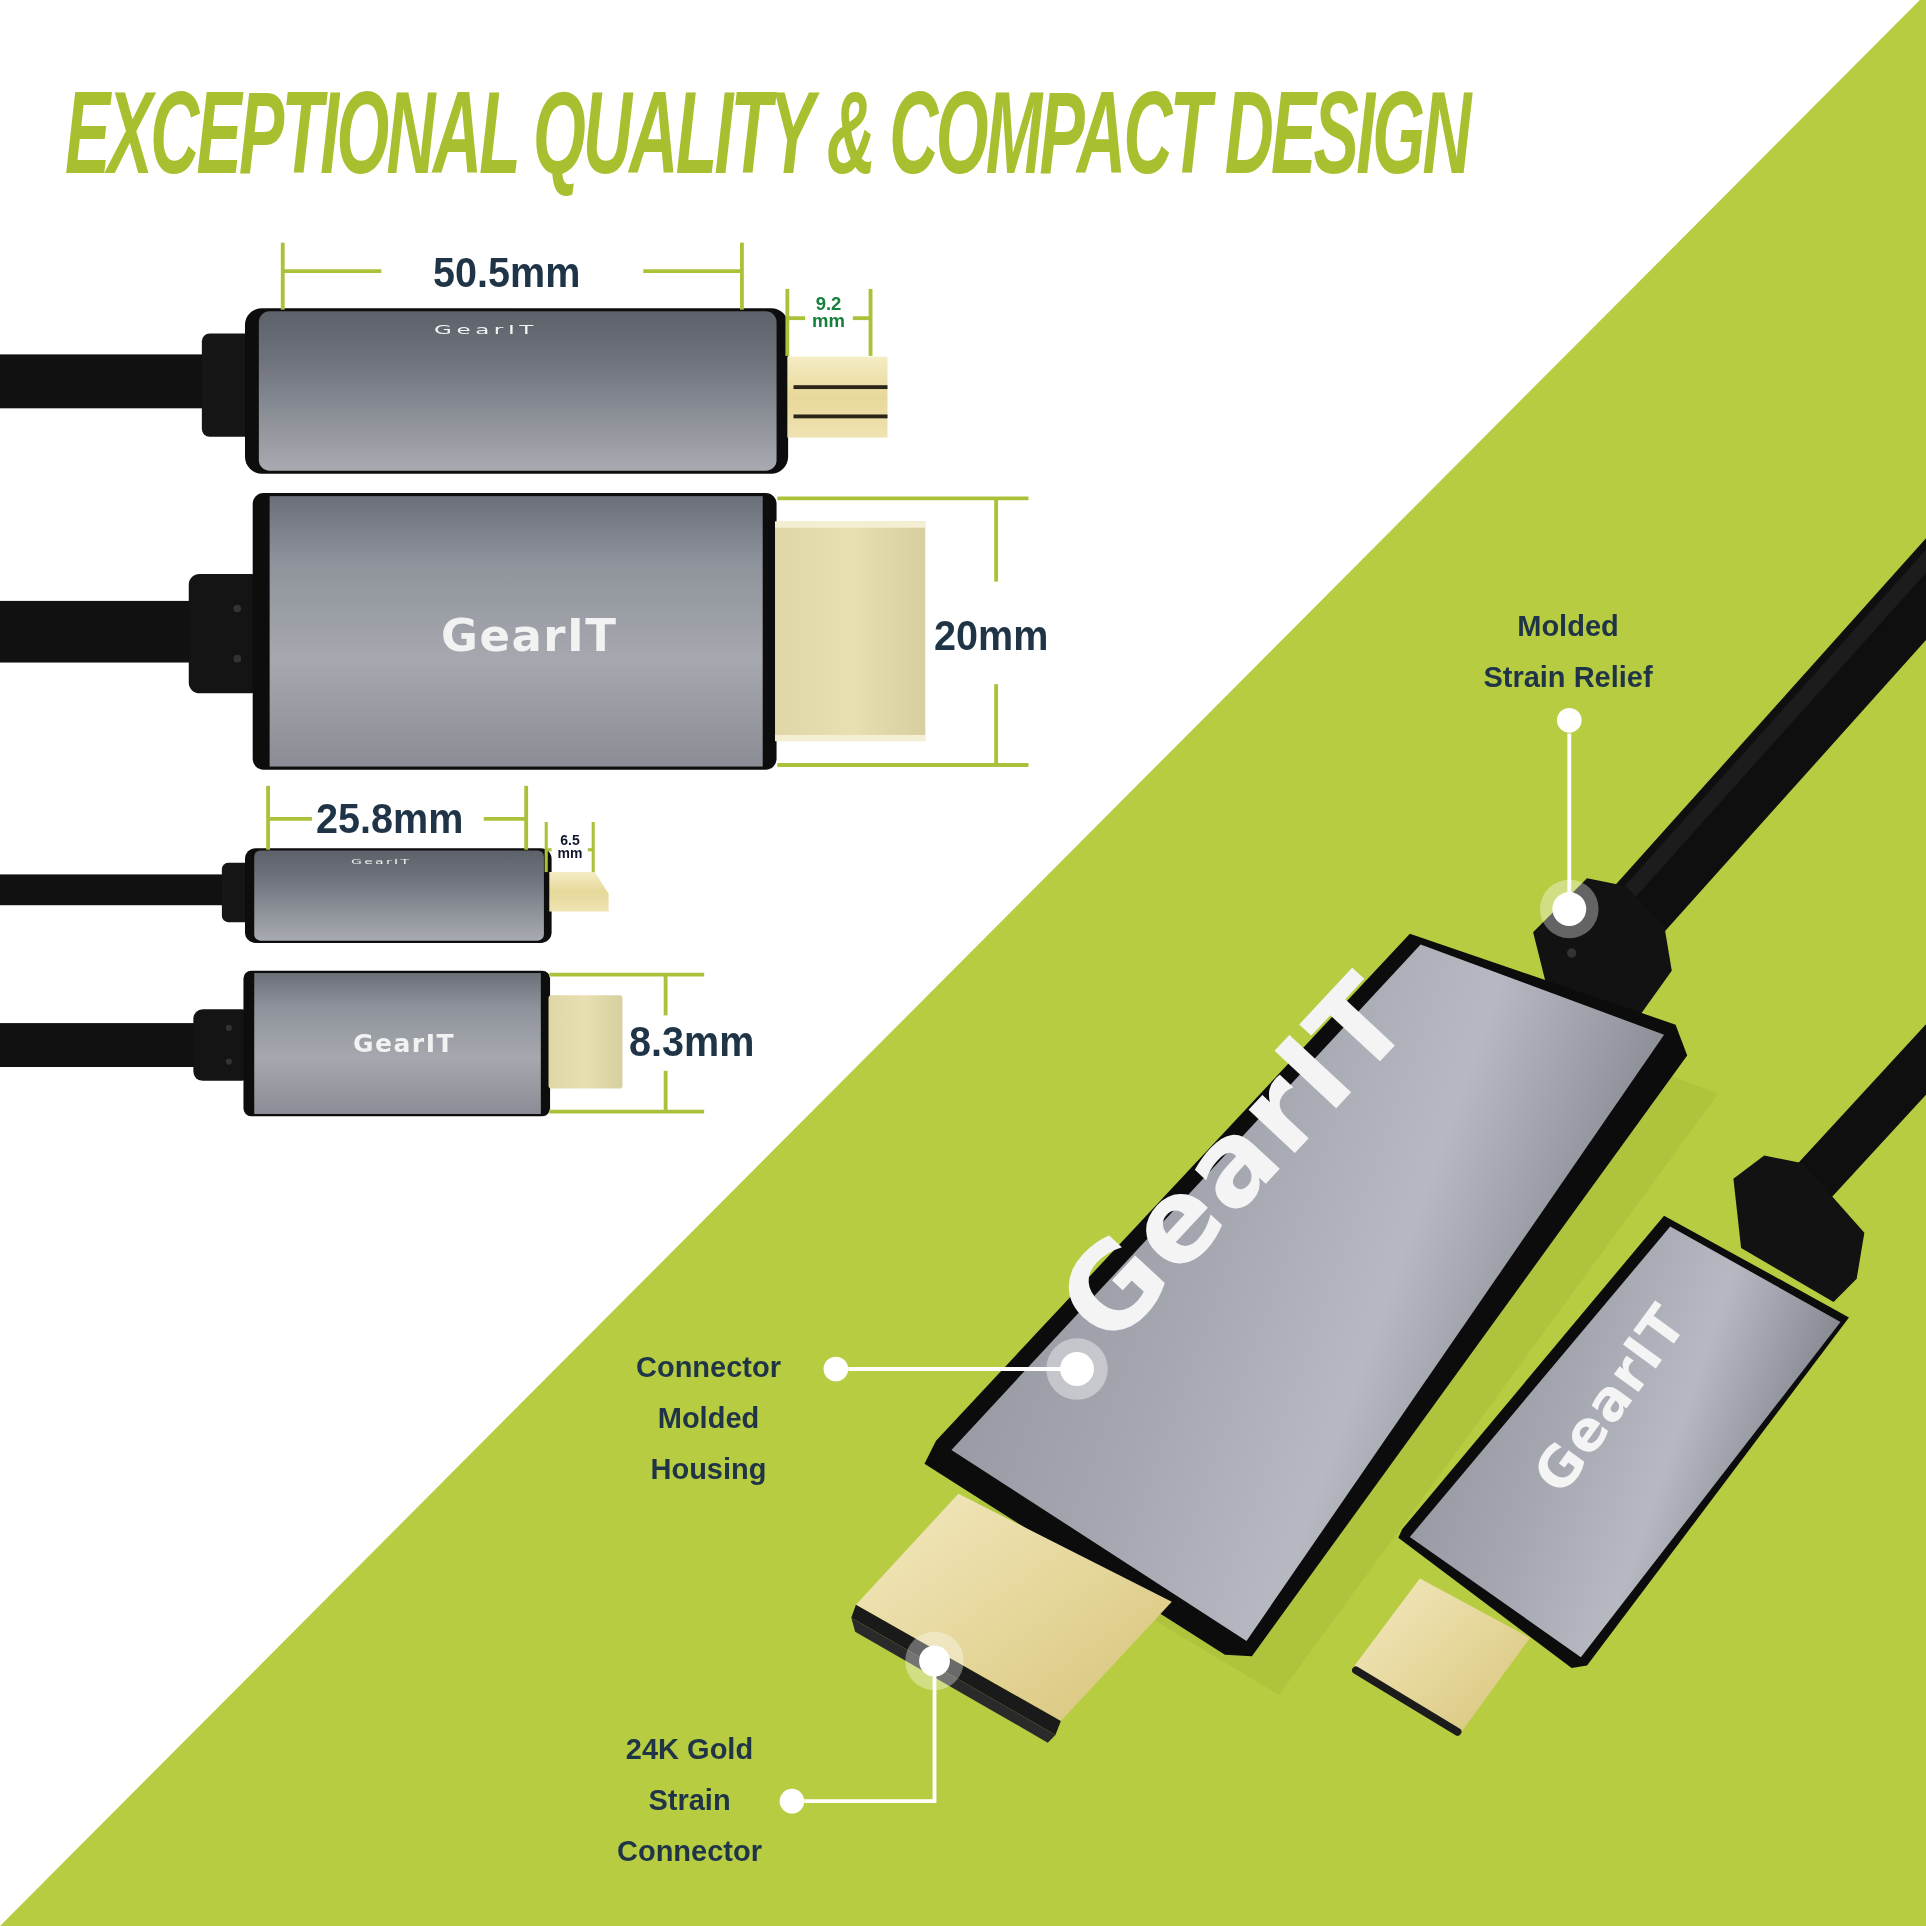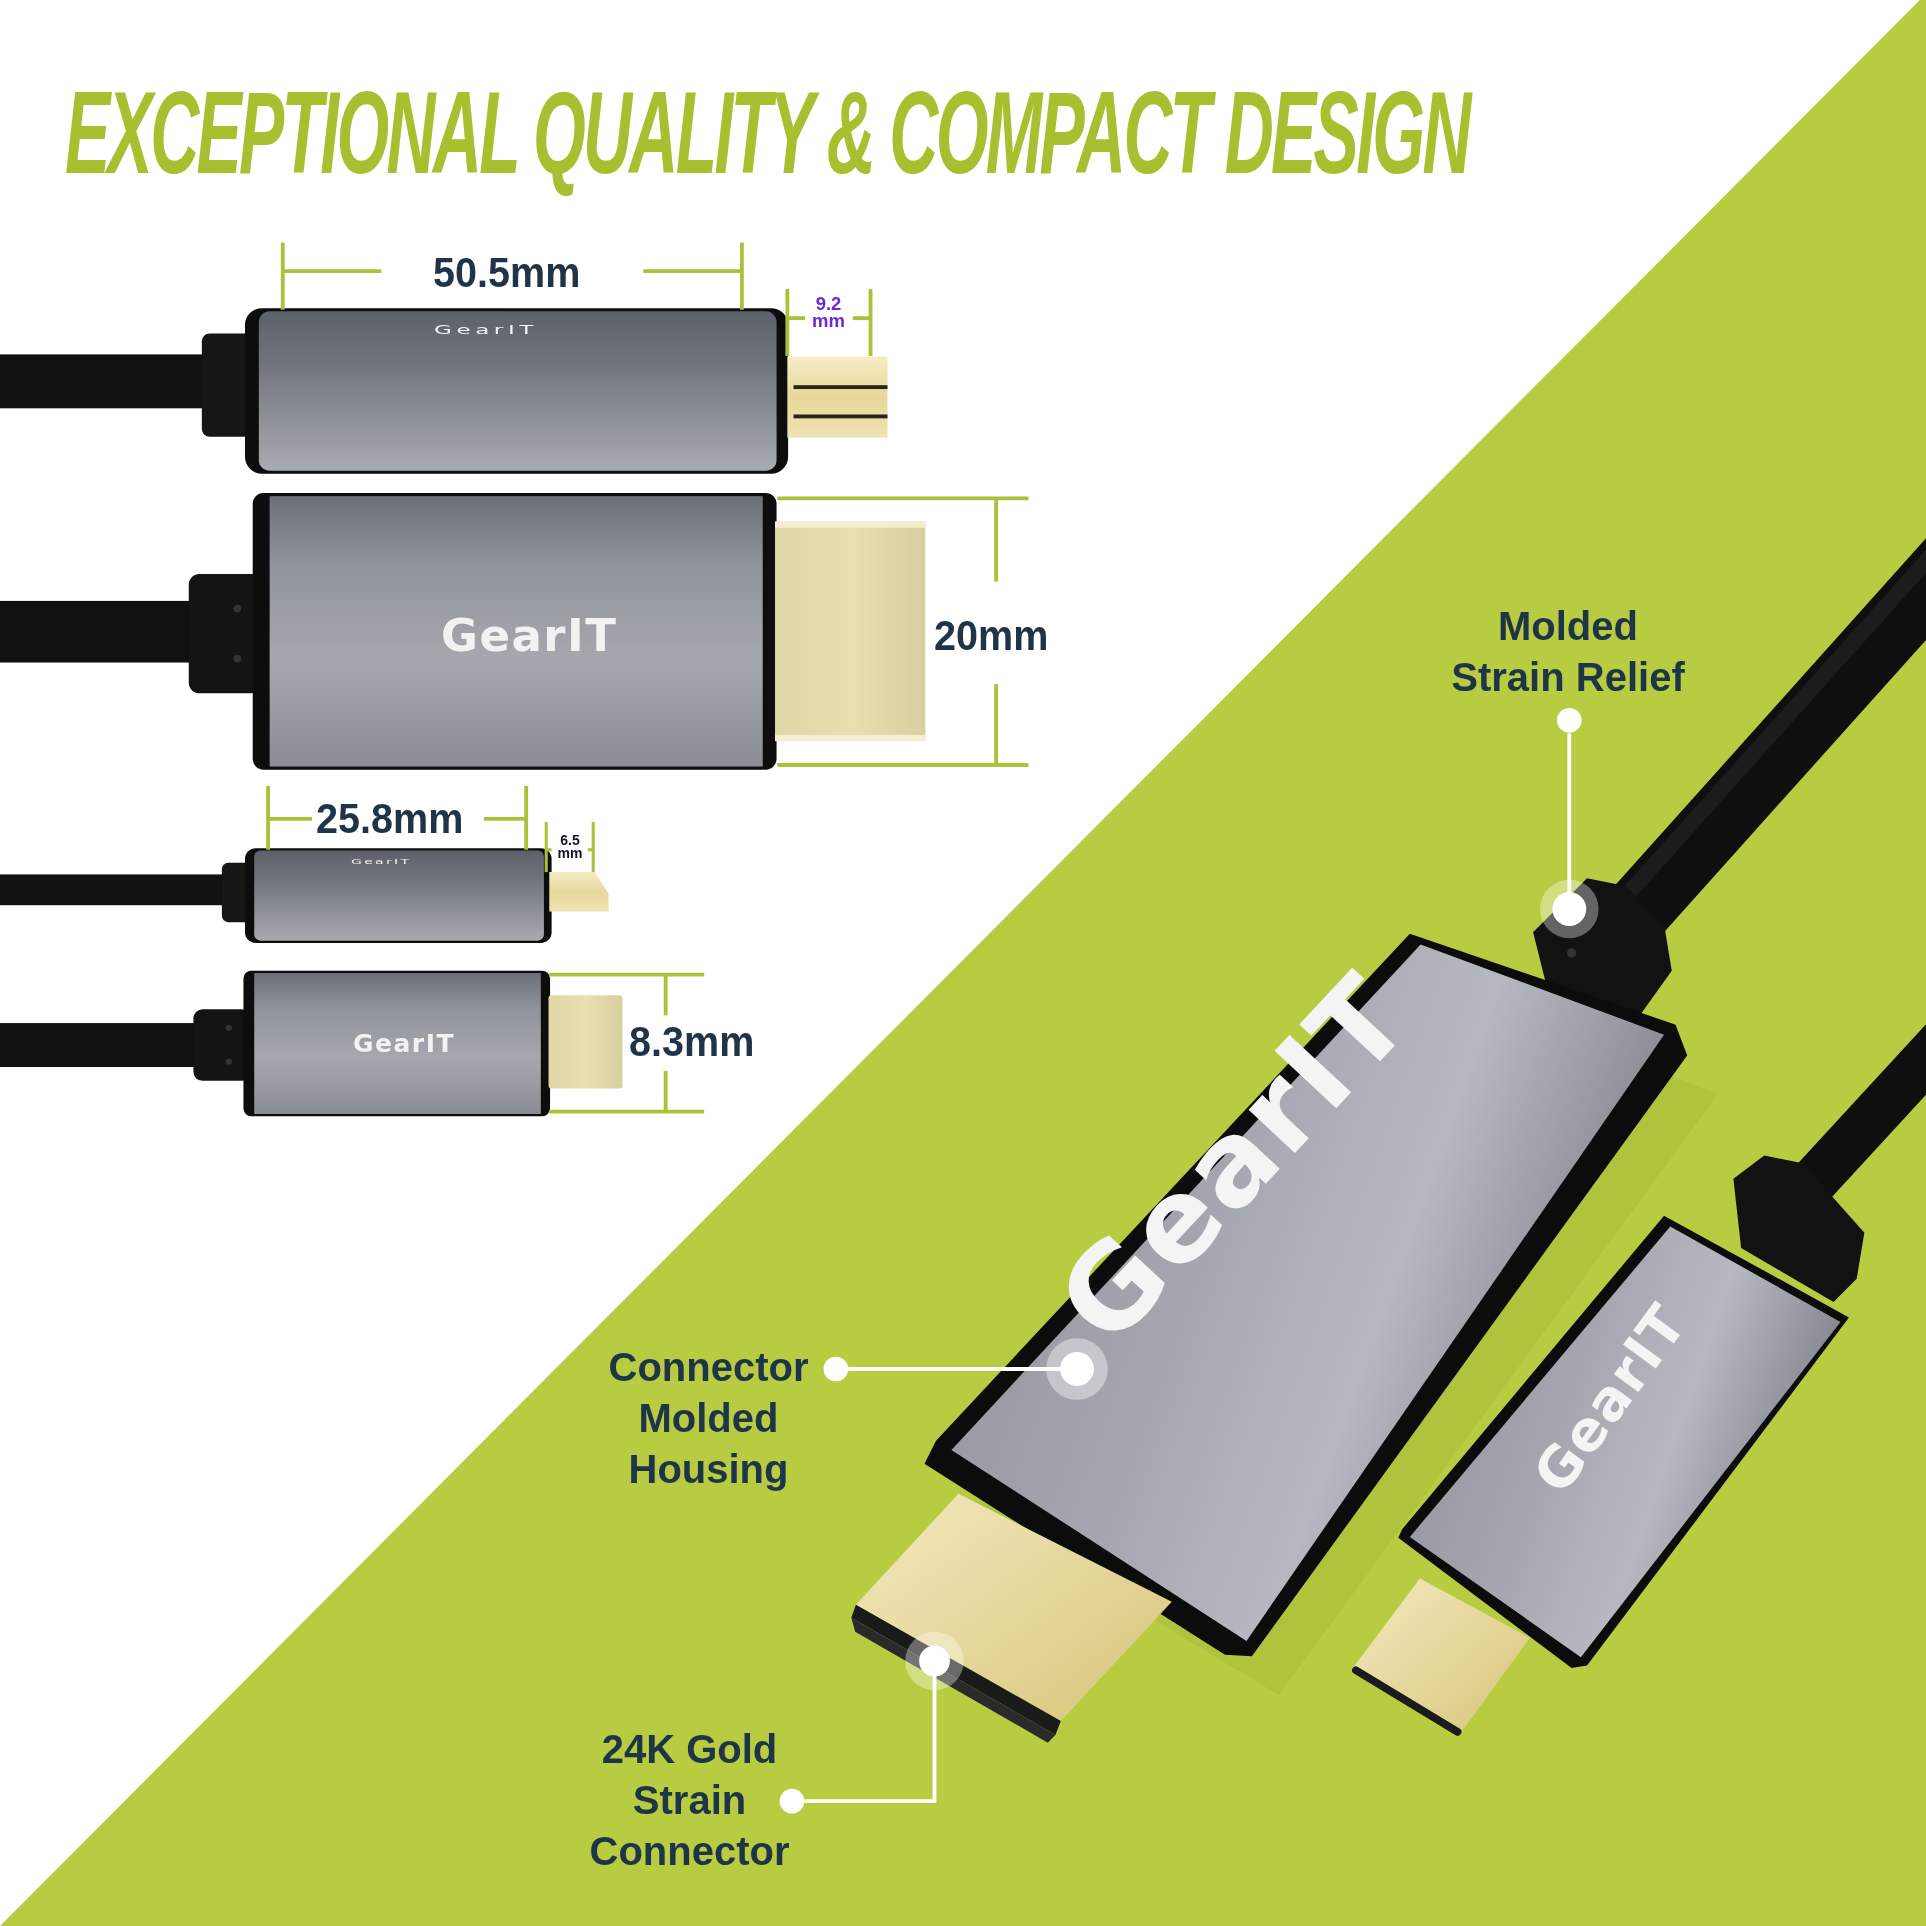--- a/index.html
+++ b/index.html
@@ -9,21 +9,21 @@
   .title {
     position: absolute; left: 65px; top: 83px; width: 1587px; height: 100px;
     font-family: "Liberation Sans", sans-serif; font-weight: 700; font-style: italic;
     font-size: 116px; line-height: 100px; letter-spacing: -4.6px; white-space: nowrap;
     transform: scaleX(0.585); transform-origin: left center; text-transform: uppercase;
   }
   .dim { position: absolute; font-family: "Liberation Sans", sans-serif; font-weight: 700; white-space: nowrap; line-height: 1; }
   .dim-lg { font-size: 43px; transform: scaleX(0.92); transform-origin: left top; }
   .dim-sm { font-size: 18.5px; text-align: center; line-height: 17px; }
   .dim-xs { font-size: 14px; text-align: center; line-height: 13px; }
-  .callout { position: absolute; text-align: center; font-family: "Liberation Sans", sans-serif; font-weight: 700; font-size: 40px; line-height: 51px; white-space: nowrap; }
+  .callout { position: absolute; text-align: center; font-family: "Liberation Sans", sans-serif; font-weight: 700; font-size: 29px; line-height: 51px; white-space: nowrap; }
   .callout span { display: block; }
   .logo { position: absolute; font-family: "DejaVu Sans", sans-serif; color: #f2f2f2; white-space: nowrap; letter-spacing: 1.5px; line-height: 1; }
   svg text { font-family: "DejaVu Sans", sans-serif; }
 </style>
 </head>
 <body>
 
 <svg id="bg" viewBox="0 0 2500 2500" xmlns="http://www.w3.org/2000/svg">
   <rect x="0" y="0" width="2500" height="2500" fill="#ffffff"></rect>
   <polygon points="2492,0 2500,0 2500,2500 0,2500" fill="#b8cc42"></polygon>
@@ -138,21 +138,21 @@
     <line x1="864" y1="1390" x2="864" y2="1443"></line>
   </g>
 </svg>
 
 <div class="logo" style="left:434px;top:324px;font-size:23px;transform:scaleY(0.5);transform-origin:left top;letter-spacing:4.6px;">GearIT</div>
 <div class="logo" style="left:441px;top:613px;font-size:45px;font-weight:700;">GearIT</div>
 <div class="logo" style="left:351px;top:857px;font-size:14px;transform:scaleY(0.55);transform-origin:left top;letter-spacing:2.3px;">GearIT</div>
 <div class="logo" style="left:353px;top:1031px;font-size:25px;font-weight:700;">GearIT</div>
 
 <div class="dim dim-lg" style="left:433px;top:251px;color:#1f3547;">50.5mm</div>
-<div class="dim dim-sm" style="left:801px;top:295px;width:55px;color:#6d28d9;">
+<div class="dim dim-sm" style="left:801px;top:295px;width:55px;color:#15803d;">
   <div>9.2</div>
   <div>mm</div>
 </div>
 <div class="dim dim-lg" style="left:934px;top:614px;color:#1f3547;">20mm</div>
 <div class="dim dim-lg" style="left:316px;top:797px;color:#1f3547;">25.8mm</div>
 <div class="dim dim-xs" style="left:549px;top:834px;width:42px;color:#0f172a;">
   <div>6.5</div>
   <div>mm</div>
 </div>
 <div class="dim dim-lg" style="left:629px;top:1020px;color:#1f3547;">8.3mm</div>

